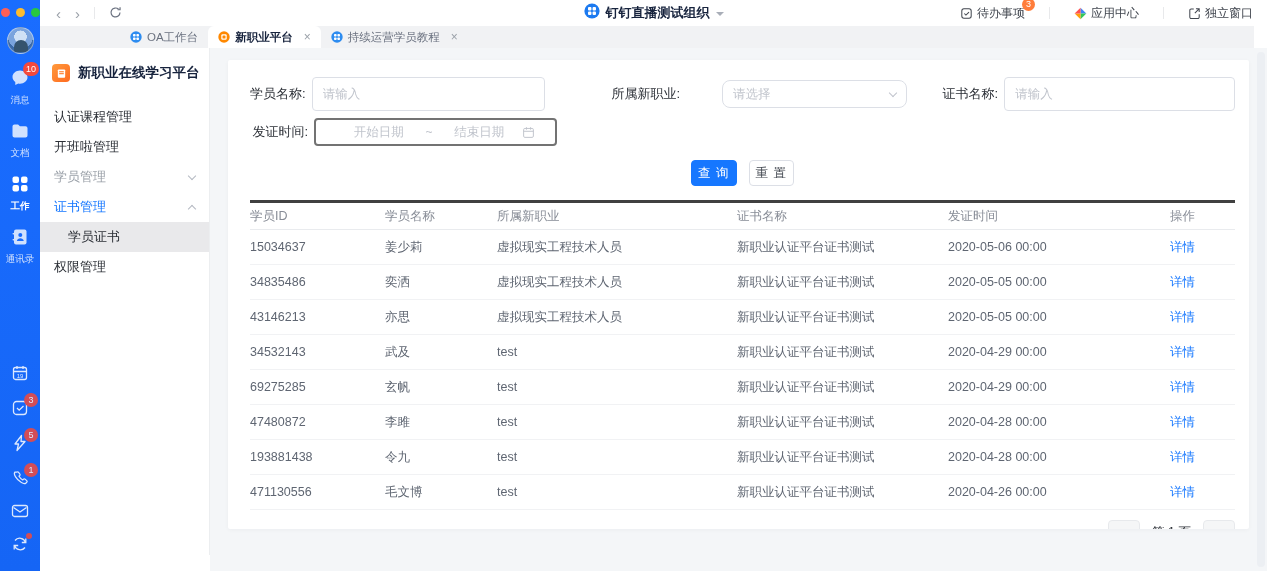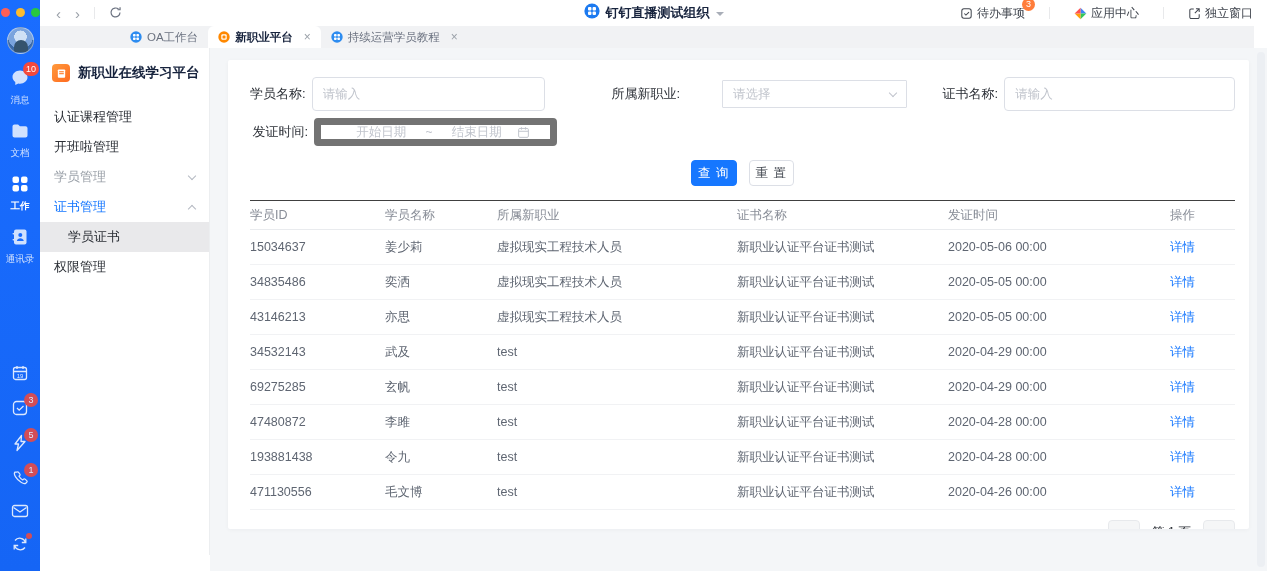--- a/index.html
+++ b/index.html
@@ -83,40 +83,40 @@
 
   
   .frow { display:flex; align-items:center; height:28px; }
   .frow + .frow { margin-top:10px; }
   .flabel { font-size:13px; color:#2b2f36; text-align:right; margin-right:6px; white-space:nowrap; }
   .w58 { width:58px; } .w78 { width:78px; } .w64 { width:64px; }
   .finput { height:28px; border:1px solid #dcdfe6; border-radius:4px; padding:16px 10px;
     font-size:12.5px; color:#2b2f36; background:#fff; outline:none; font-family:Liberation Sans, sans-serif; }
   .finput::placeholder { color:#c0c4cc; }
   .w243 { width:243px; } .w240 { width:240px; }
-  .fselect { width:192px; height:28px; border:1px solid #dcdfe6; border-radius:1px;
+  .fselect { width:192px; height:28px; border:1px solid #dcdfe6; border-radius:8px;
     display:flex; align-items:center; padding:0 10px; cursor:pointer;margin-left:36px; }
   .fselect .ph { font-size:12.5px; color:#c0c4cc; flex:1; }
   .sel-chev { width:6px; height:6px; border-right:1.4px solid #c0c4cc; border-bottom:1.4px solid #c0c4cc;
     transform:rotate(45deg); margin-top:-3px; }
   .ml60 { margin-left:60px; } .ml30 { margin-left:30px; }
-  .frange { width:243px; height:28px; border:7px solid #737373; border-radius:4px;
+  .frange { width:243px; height:28px; border:2px solid #737373; border-radius:4px;
     display:flex; align-items:center; padding:0 20px; cursor:pointer; }
   .frange .ph { font-size:12.5px; color:#c0c4cc; flex:1; text-align:center; }
   .frange .tilde { font-size:12px; color:#c0c4cc; padding:0 4px; }
 
   .btnrow { display:flex; justify-content:center; gap:12px; margin-top:14px; }
   .btn { height:26px; padding:0 6px; border-radius:4px; font-size:12.5px; line-height:24px;
     cursor:pointer; letter-spacing:1px; }
   .btn.primary { background:#1677ff; color:#fff; border:1px solid #1677ff; }
   .btn.plain { background:#fff; color:#41464f; border:1px solid #dcdfe6; }
 
   
   .table { margin-top:14px; }
-  .thead { display:flex; align-items:center; height:30px; border-top:1px solid #404040;
+  .thead { display:flex; align-items:center; height:30px; border-top:3px solid #404040;
     border-bottom:1px solid #e9ebee; }
   .thead span { font-size:12.5px; color:#878c96; }
   .trow { display:flex; align-items:center; height:35px; border-bottom:1px solid #f1f2f4; }
   .tcell { font-size:12.5px; color:#5f6672; white-space:nowrap; overflow:hidden; }
   .c0{width:135px;} .c1{width:112px;} .c2{width:240px;} .c3{width:211px;} .c4{width:222px;}
   .c5{flex:1;}
   .link { color:#1677ff; cursor:pointer; }
 
   
   .pager { display:flex; justify-content:flex-end; align-items:center; gap:12px; margin-top:10px; }

